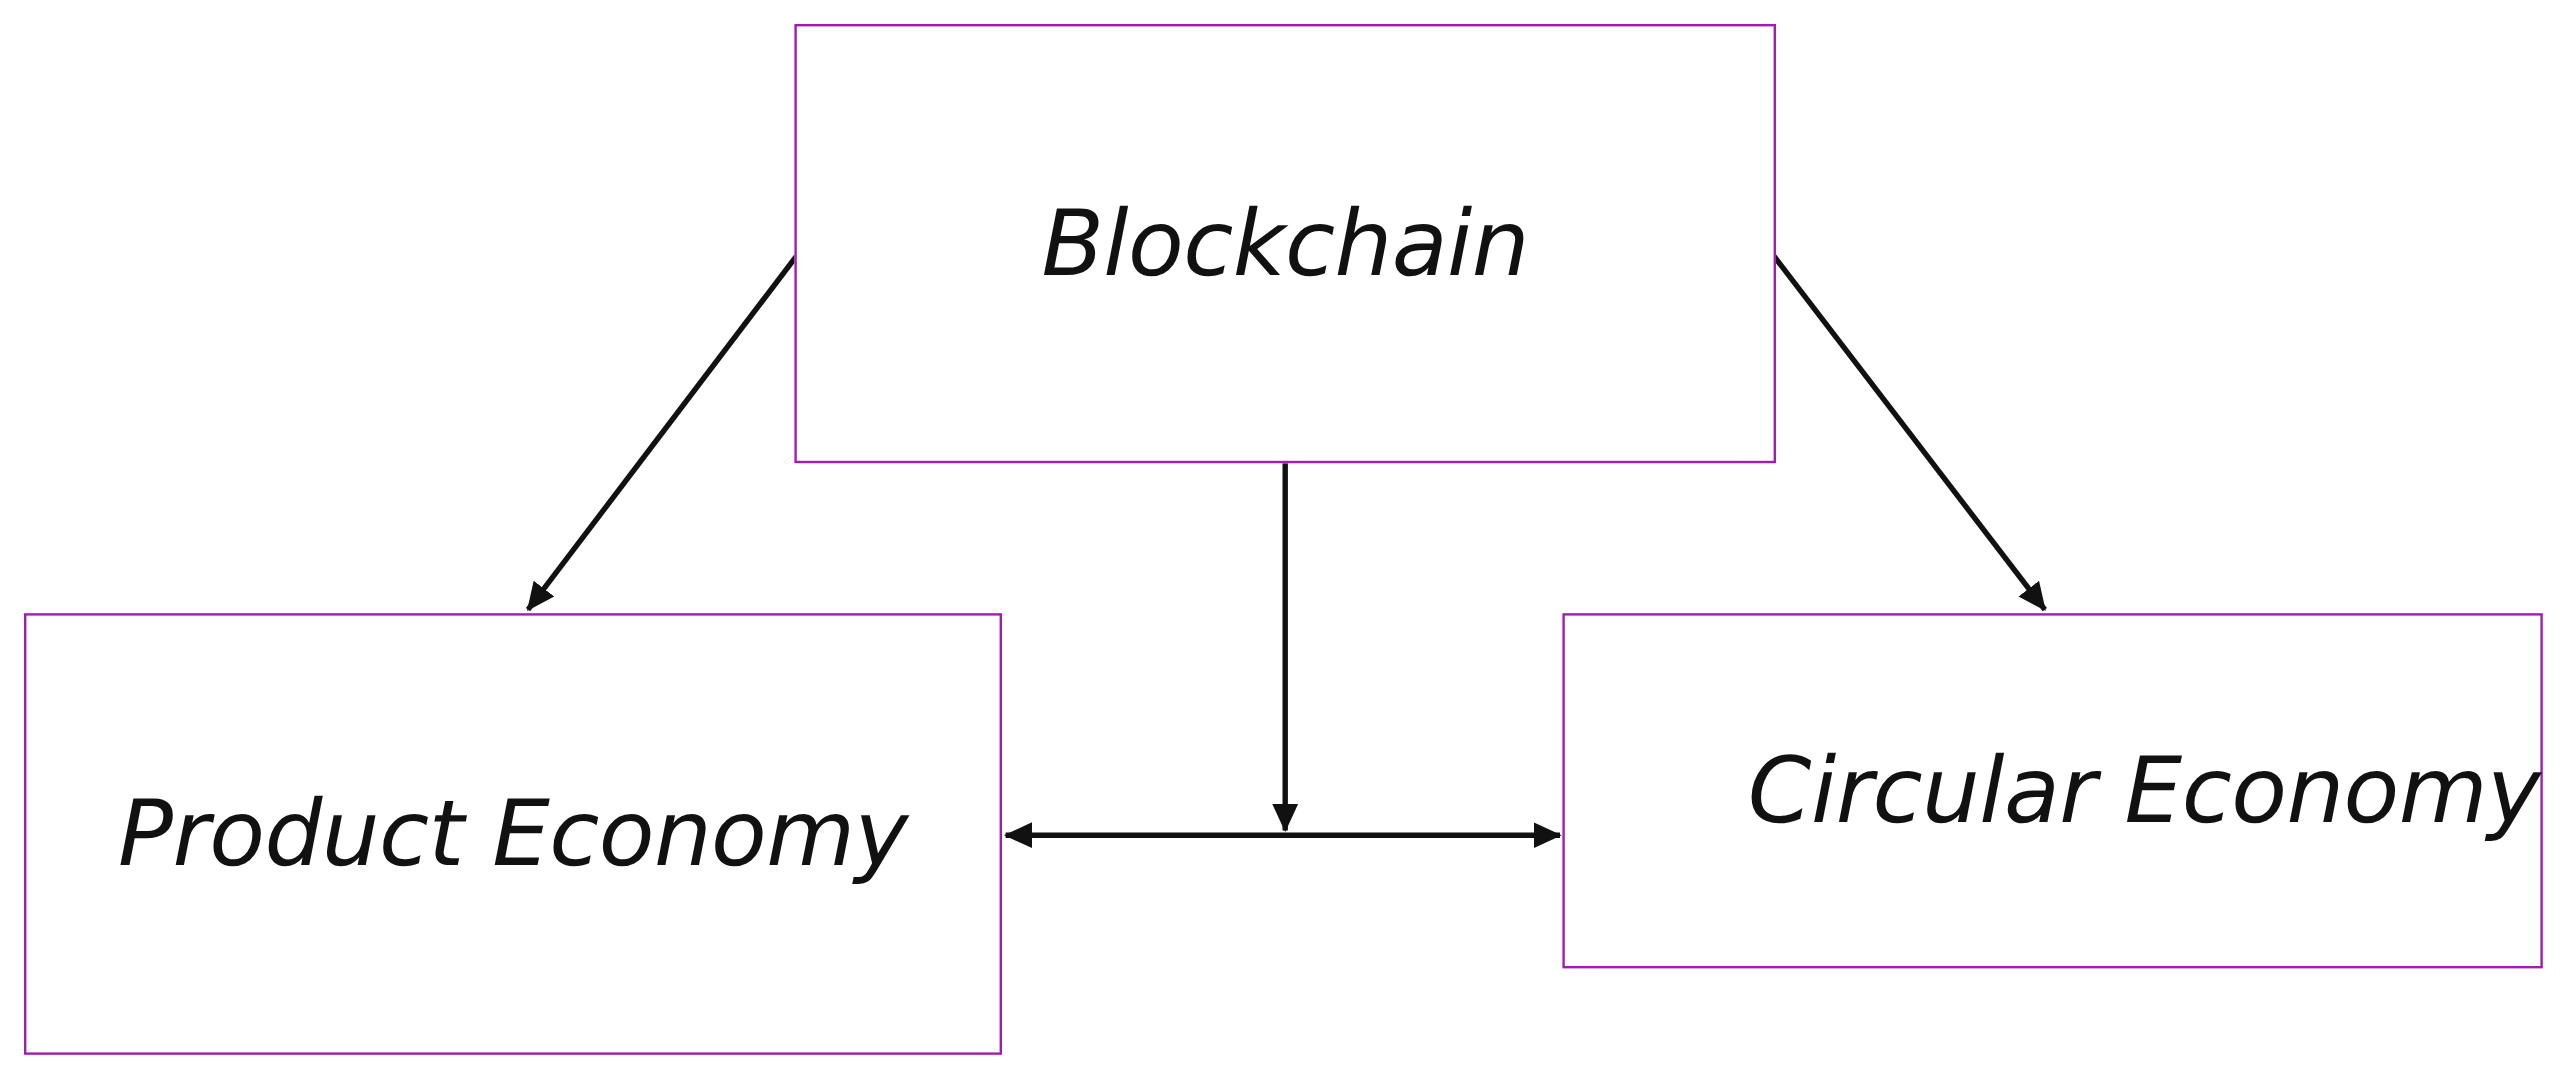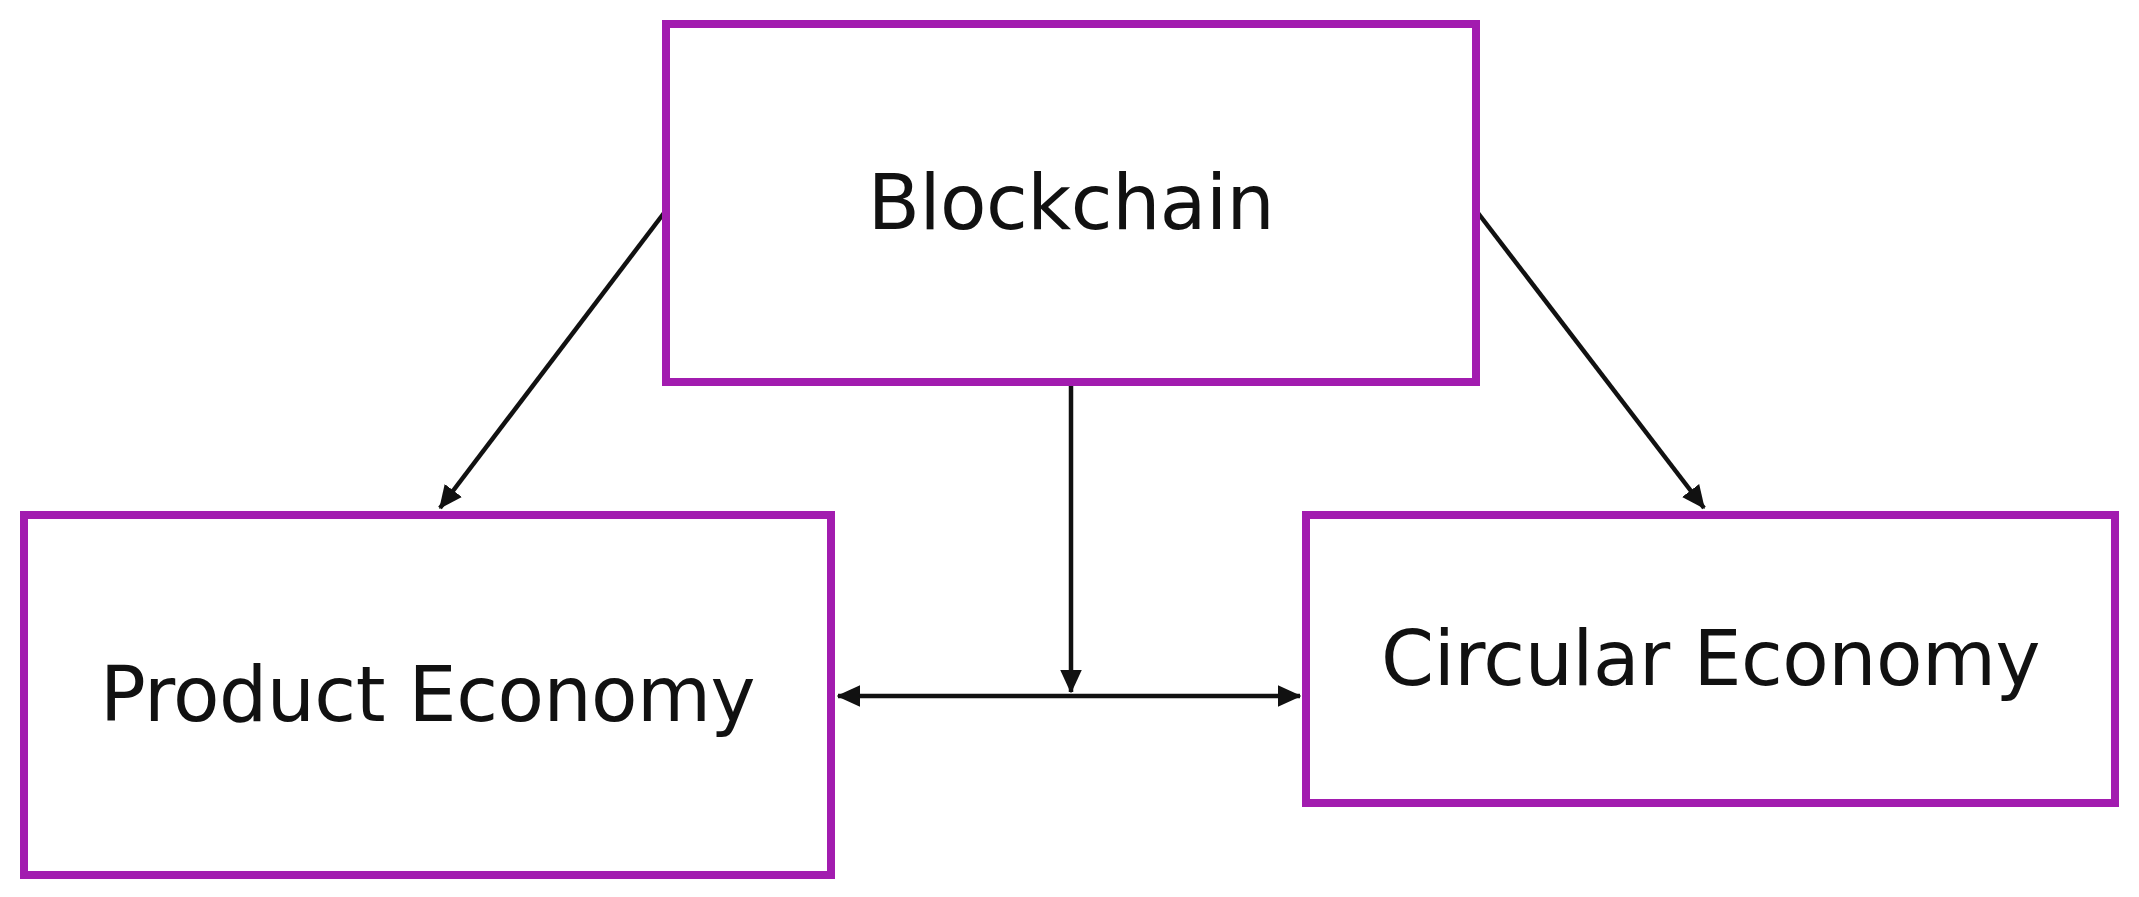--- a/index.html
+++ b/index.html
@@ -22,25 +22,26 @@
     position: absolute;
     left: 0;
     top: 0;
     width: 2139px;
     height: 897px;
   }
   .node-box {
     position: absolute;
     box-sizing: border-box;
     background: #ffffff;
-    border: 8px solid #a21caf;
+    border: 2px solid #a21caf;
     display: flex;
     align-items: center;
     justify-content: center;
     z-index: 3;
+    font-style: italic;
   }
   .node-label {
     font-family: "DejaVu Sans", sans-serif;
     font-size: 76px;
     font-weight: 400;
     line-height: 1.05;
     color: #111111;
     letter-spacing: -0.5px;
     white-space: nowrap;
     text-align: center;
@@ -56,20 +57,21 @@
     left: 20px;
     top: 511px;
     width: 815px;
     height: 368px;
   }
   #node-circular-economy {
     left: 1302px;
     top: 511px;
     width: 817px;
     height: 296px;
+    justify-content: flex-end;
   }
   
   #edges-layer { z-index: 1; }
 </style>
 </head>
 <body>
 
 <div id="canvas">
 
   <svg id="diagram-svg" viewBox="0 0 2139 897" xmlns="http://www.w3.org/2000/svg">

